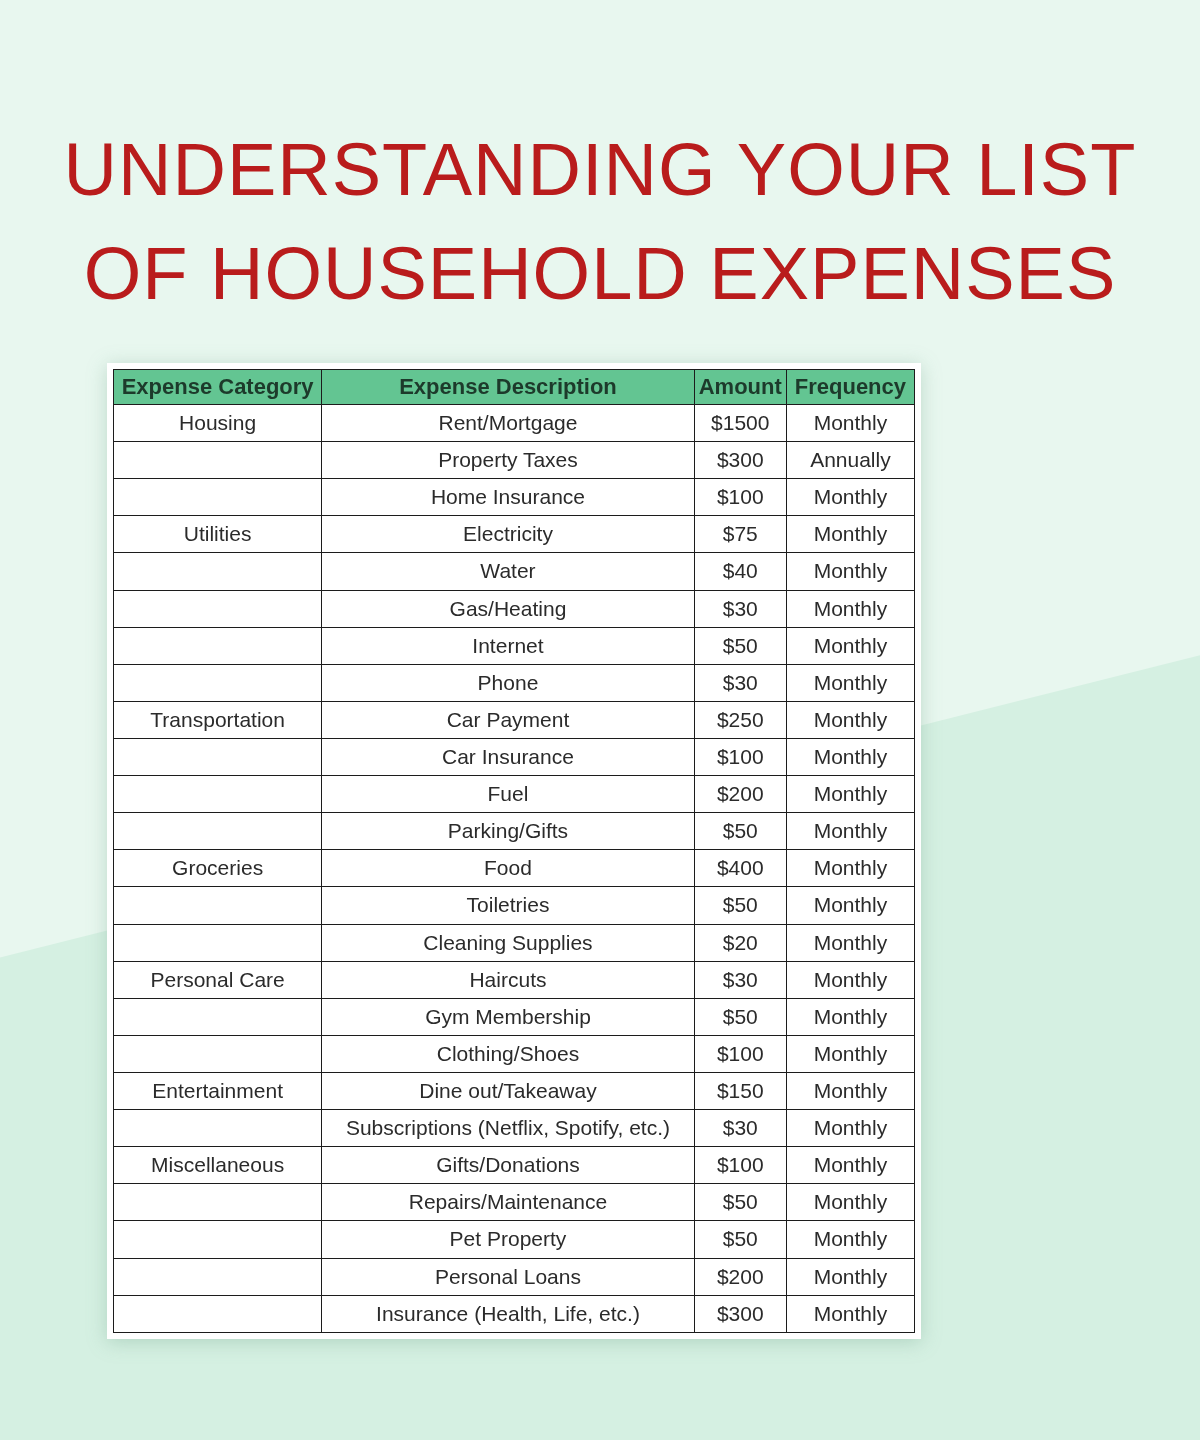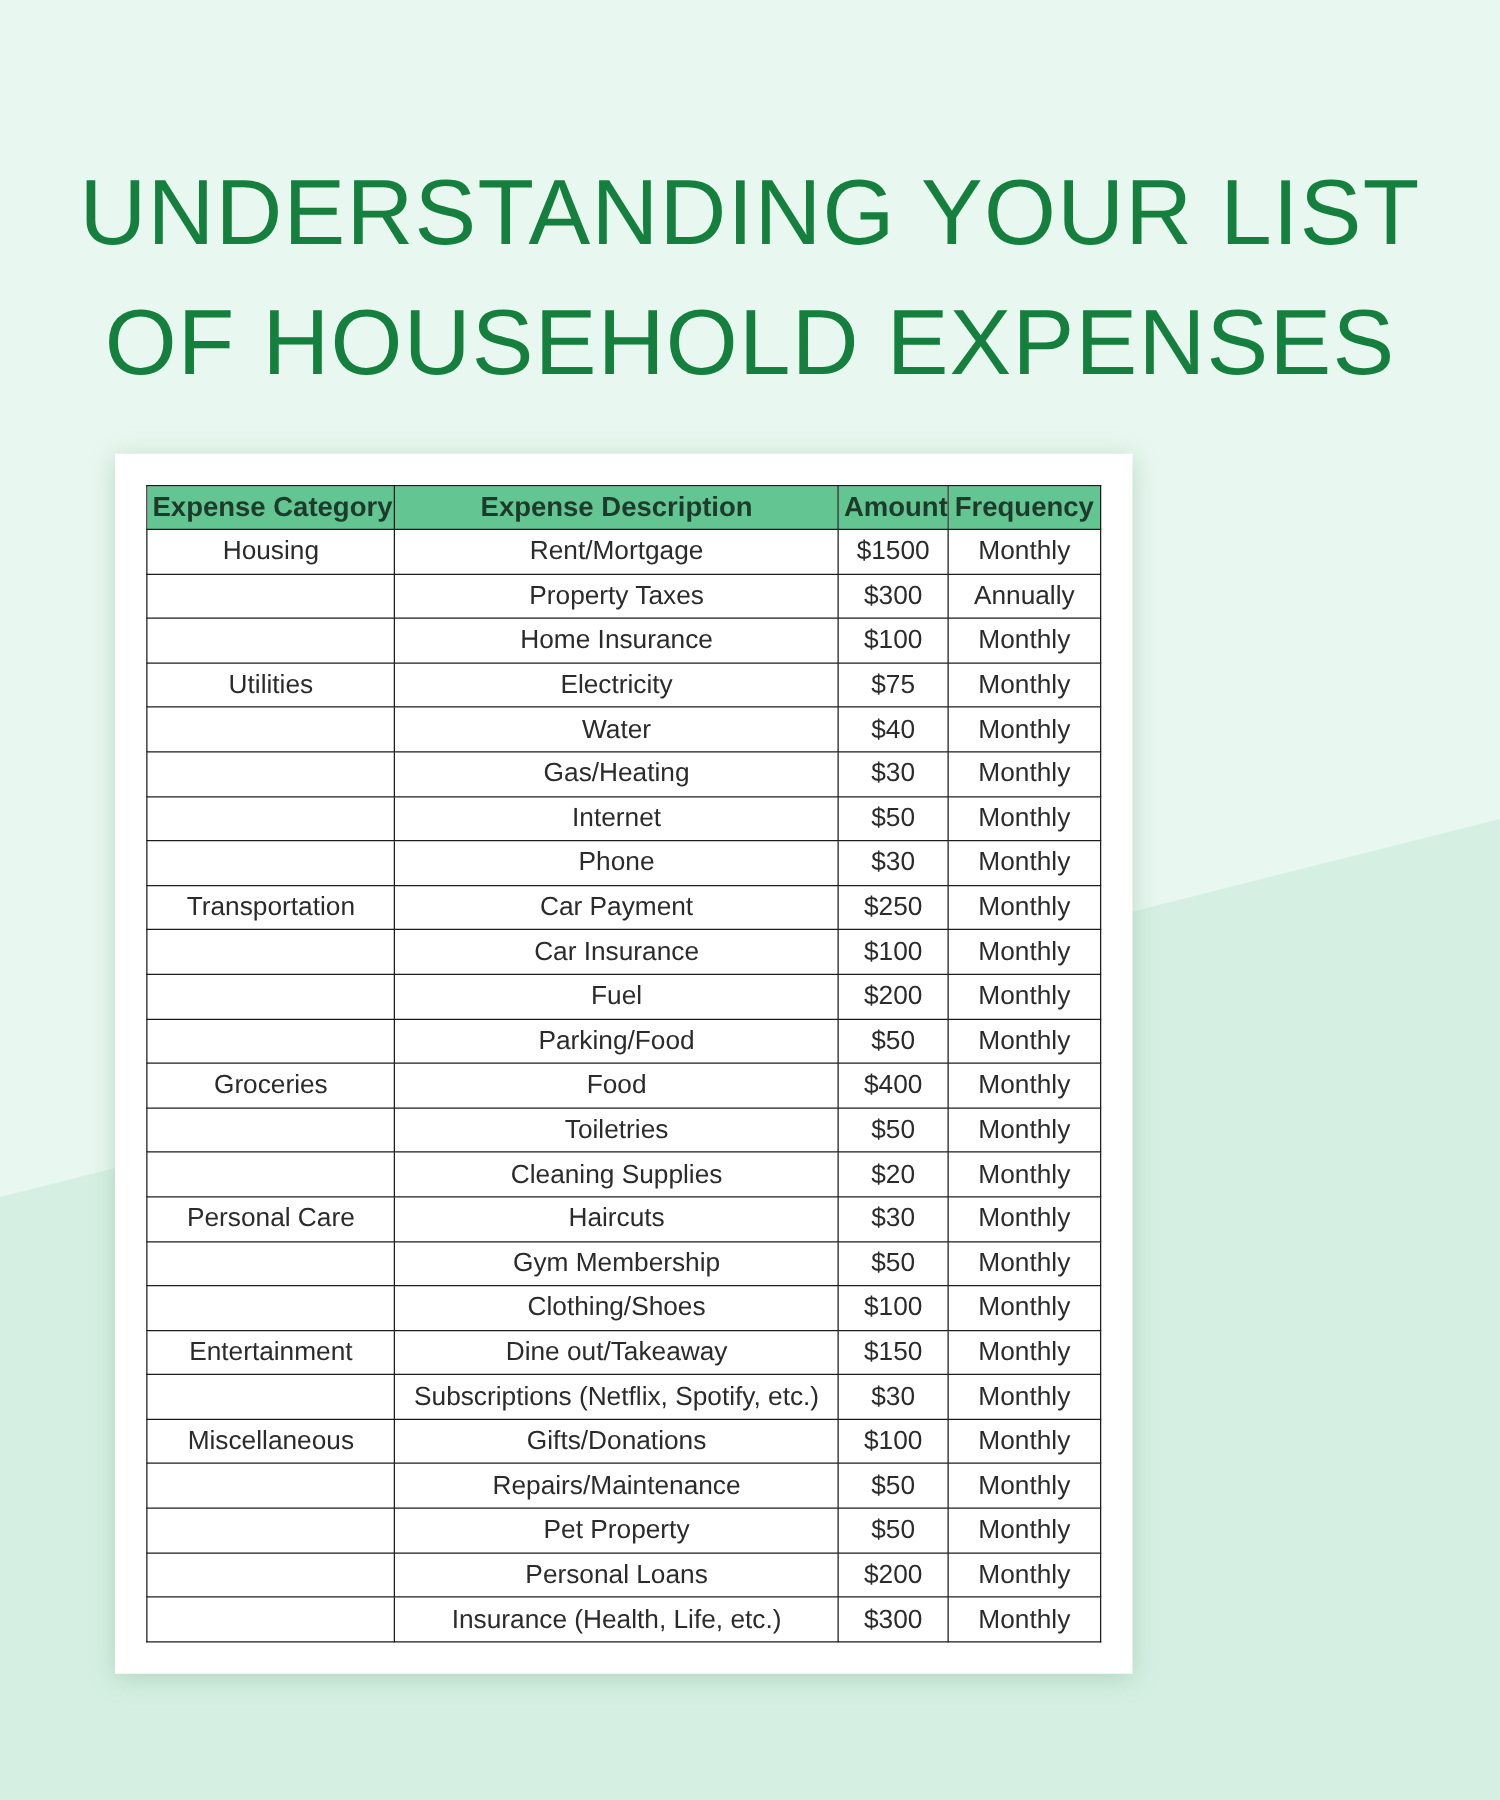--- a/index.html
+++ b/index.html
@@ -15,35 +15,35 @@
     inset: 0;
     background: #d5f0e2;
     clip-path: polygon(0 66.5%, 100% 45.5%, 100% 100%, 0 100%);
   }
   .title {
     position: absolute;
     top: 118px;
     left: 0;
     width: 1200px;
     text-align: center;
-    color: #15803d;
+    color: #b91c1c;
     font-size: 74px;
     font-weight: 400;
     letter-spacing: 1px;
     line-height: 104px;
   }
   .card {
     position: absolute;
-    left: 92px;
+    left: 107px;
     top: 363px;
     width: 814px;
     height: 976px;
     background: #ffffff;
     box-shadow: 0 3px 18px rgba(110, 160, 135, 0.35);
-    padding: 25px;
+    padding: 6px;
   }
   table.expenses {
     width: 100%;
     height: 100%;
     border-collapse: collapse;
     table-layout: fixed;
   }
   table.expenses th, table.expenses td {
     border: 1.5px solid #1c1c1c;
     text-align: center;
@@ -157,21 +157,21 @@
           <td>Monthly</td>
         </tr>
         <tr>
           <td></td>
           <td>Fuel</td>
           <td>$200</td>
           <td>Monthly</td>
         </tr>
         <tr>
           <td></td>
-          <td>Parking/Food</td>
+          <td>Parking/Gifts</td>
           <td>$50</td>
           <td>Monthly</td>
         </tr>
         <tr>
           <td>Groceries</td>
           <td>Food</td>
           <td>$400</td>
           <td>Monthly</td>
         </tr>
         <tr>

